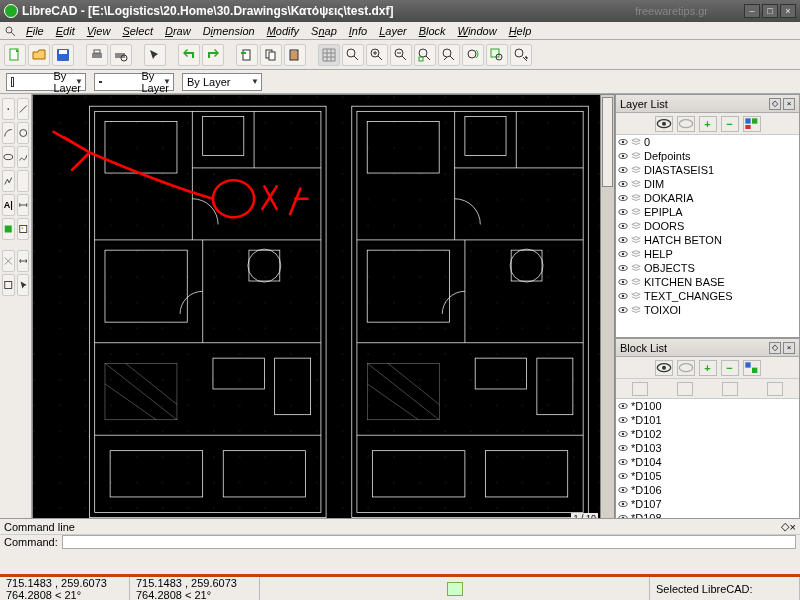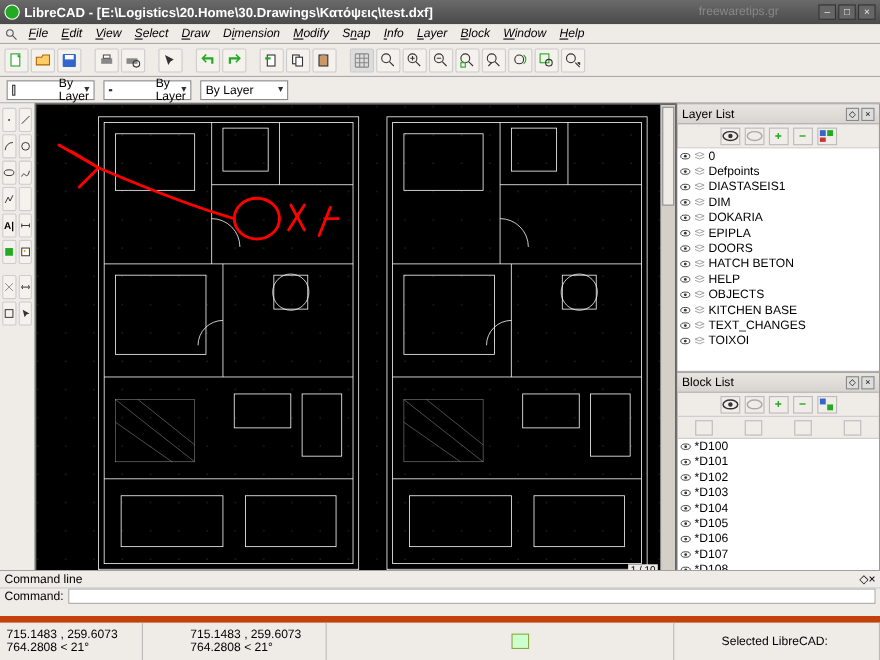--- a/index.html
+++ b/index.html
@@ -37,21 +37,21 @@
 .layerlist, .blocklist { flex:1; background:#fff; overflow-y:auto; font-size:10px; }
 .layerrow { display:flex; align-items:center; height:14px; padding:0 2px; gap:3px; }
 .layerrow .ic { width:10px; height:10px; display:inline-block; }
 .eye { color:#333; }
 .freezeic { color:#999; }
 .cmdline { position:absolute; bottom:26px; left:0; right:0; height:56px; border-top:1px solid #999; background:#efebe7; }
 .cmdhead { height:16px; display:flex; align-items:center; padding:0 4px; border-bottom:1px solid #ccc; }
 .cmdout { height:22px; background:#fff; border:1px solid #aaa; margin:2px 4px; padding:2px 4px; font-size:10px; }
 .cmdin { display:flex; align-items:center; padding:0 4px; }
 .cmdin input { flex:1; height:14px; border:1px solid #aaa; font-size:10px; padding:0 2px; }
-.statusbar { position:absolute; bottom:0; left:0; right:0; height:40px; background:#efebe7; border-top:6px solid #c2410c; display:flex; font-size:10px;gap:37px; }
+.statusbar { position:absolute; bottom:0; left:0; right:0; height:26px; background:#efebe7; border-top:3px solid #c2410c; display:flex; font-size:10px; }
 .statcell { border-right:1px solid #bbb; padding:1px 6px; display:flex; flex-direction:column; justify-content:center; }
 .floorplan { stroke:#fff; stroke-width:0.7; fill:none; }
 .hatch { stroke:#aaa; stroke-width:0.4; }
 .redink { stroke:#f00; stroke-width:2.5; fill:none; stroke-linecap:round; }
 .scrollbarv{ position:absolute; right:0; top:0; bottom:14px; width:14px; background:#d4d0c8; border-left:1px solid #888;}
 .scrollbarh{ position:absolute; left:0; right:14px; bottom:0; height:14px; background:#d4d0c8; border-top:1px solid #888;}
 .scrollthumb{ background:#efebe7; border:1px solid #888; position:absolute;}
 .pagenum{ position:absolute; right:16px; bottom:16px; color:#000; background:#efebe7; font-size:9px; padding:0 2px;}
 .blockpanel .paneltoolbar2{ height:20px; display:flex; align-items:center; justify-content:space-around; padding:2px; border-bottom:1px solid #ccc;}
 .btb{ width:16px; height:14px; border:1px solid #bbb; background:#f0ece8; cursor:pointer;}

